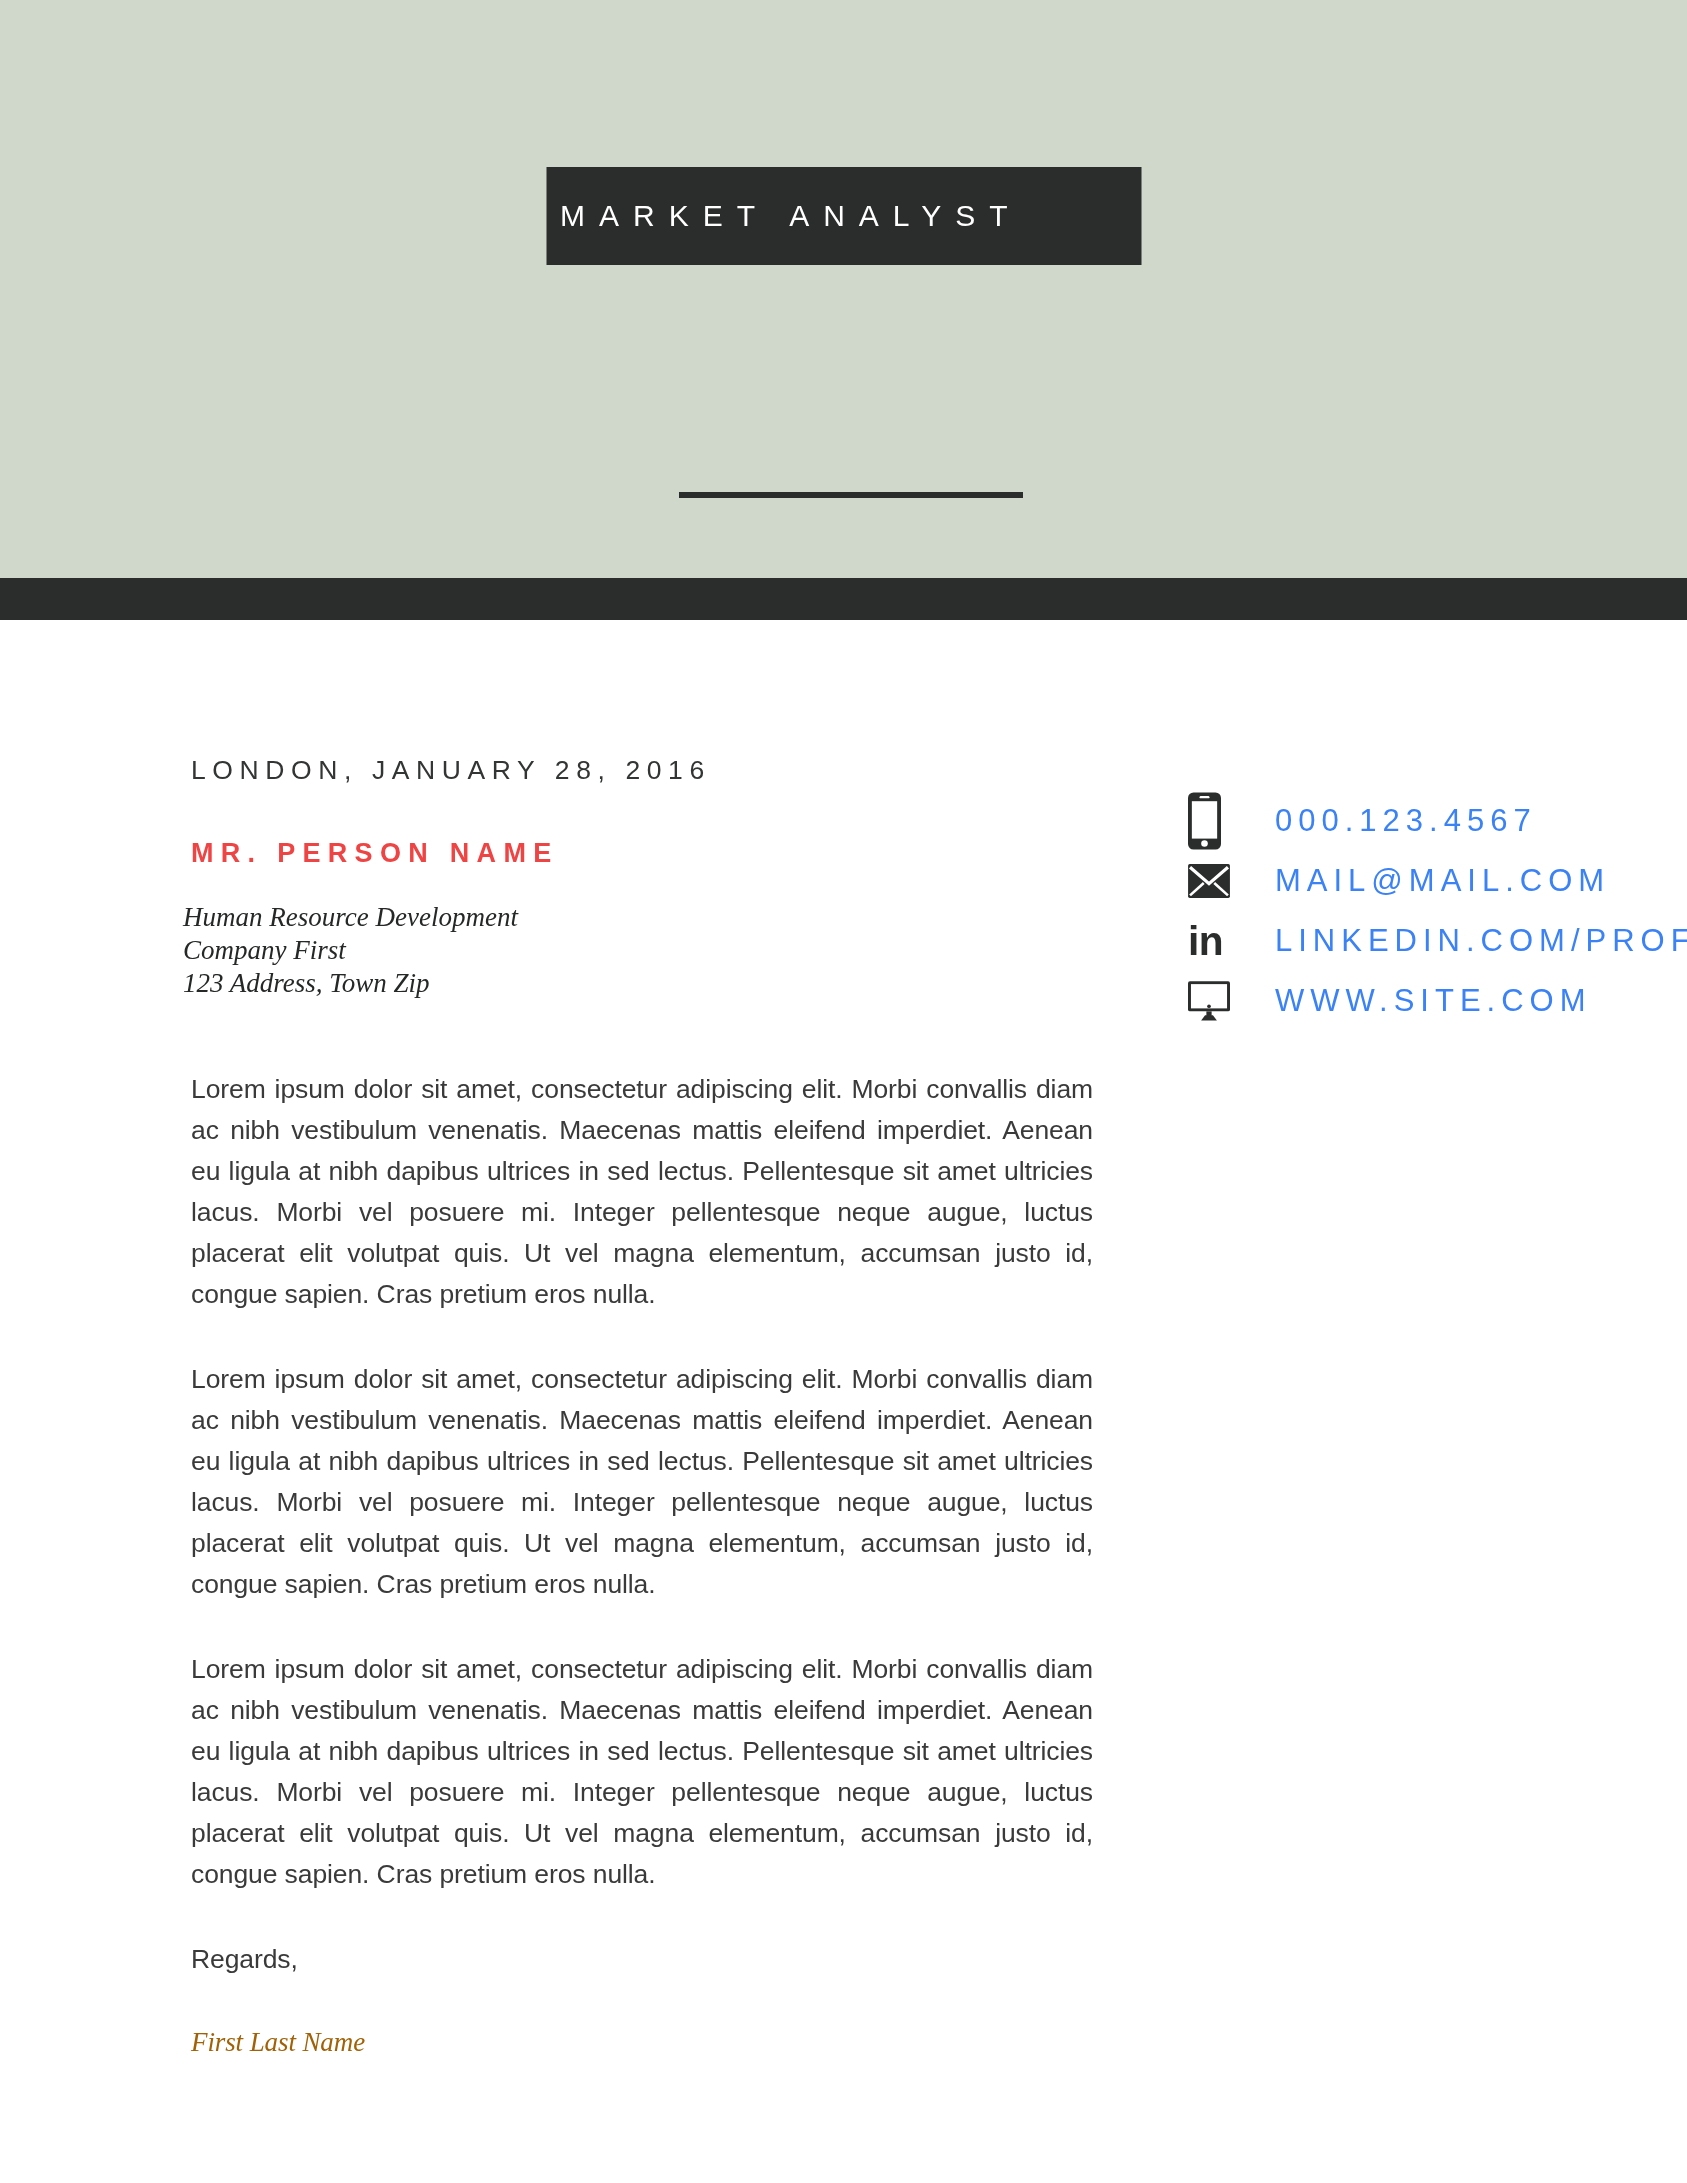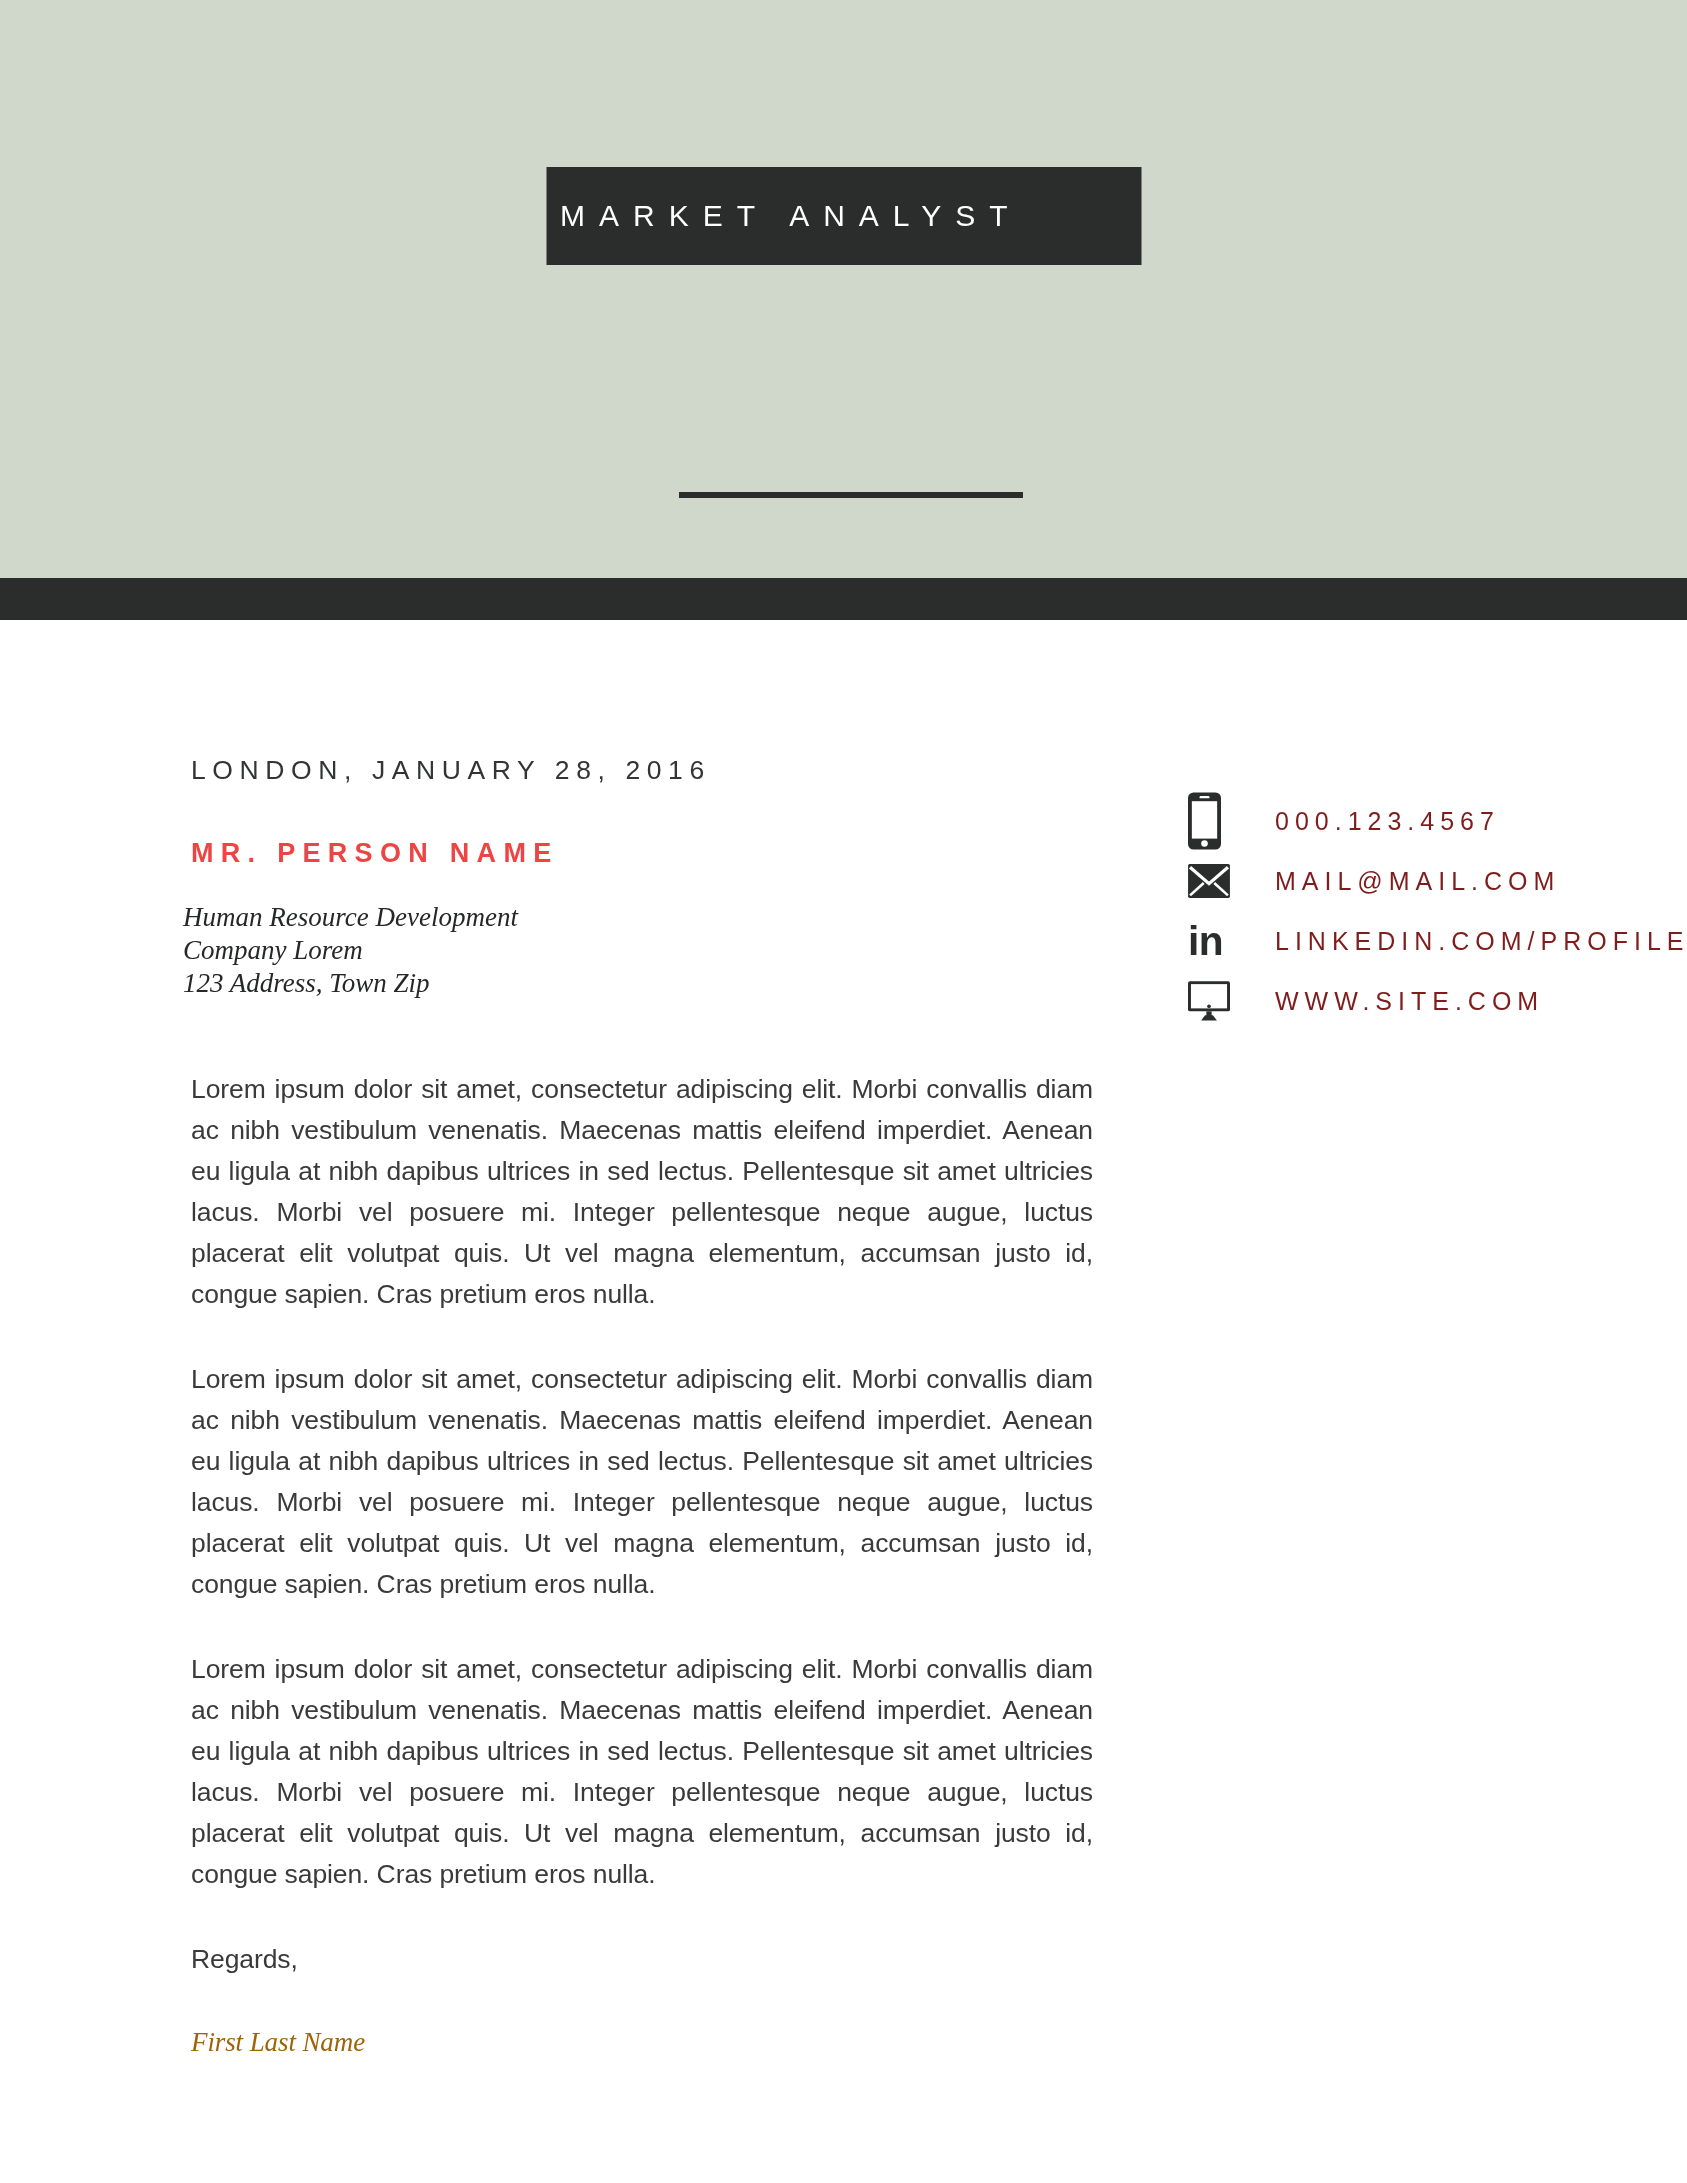--- a/index.html
+++ b/index.html
@@ -120,44 +120,44 @@
     display: flex;
     align-items: center;
     height: 60px;
   }
   .contact-icon-cell {
     width: 87px;
     display: flex;
     align-items: flex-start;
   }
   .contact-value {
-    font-size: 25px;
+    font-size: 31px;
     letter-spacing: 6px;
-    color: #7f1d1d;
+    color: #3b82f6;
     white-space: nowrap;
   }
   .icon-dark { fill: #2b2d2c; }
 </style>
 </head>
 <body>
 
 <div class="page">
 
   <div class="band"></div>
   <div class="role-badge">
     <span>MARKET ANALYST</span>
   </div>
   <div class="name-rule"></div>
   <div class="divider-bar"></div>
 
   <div class="dateline">LONDON, JANUARY 28, 2016</div>
   <div class="recipient">MR. PERSON NAME</div>
   <div class="address">
     <div>Human Resource Development</div>
-    <div>Company Lorem</div>
+    <div>Company First</div>
     <div>123 Address, Town Zip</div>
   </div>
 
   <div class="letter-body">
     <p class="para">Lorem ipsum dolor sit amet, consectetur adipiscing elit. Morbi convallis diam ac nibh vestibulum venenatis. Maecenas mattis eleifend imperdiet. Aenean eu ligula at nibh dapibus ultrices in sed lectus. Pellentesque sit amet ultricies lacus. Morbi vel posuere mi. Integer pellentesque neque augue, luctus placerat elit volutpat quis. Ut vel magna elementum, accumsan justo id, congue sapien. Cras pretium eros nulla.</p>
     <p class="para">Lorem ipsum dolor sit amet, consectetur adipiscing elit. Morbi convallis diam ac nibh vestibulum venenatis. Maecenas mattis eleifend imperdiet. Aenean eu ligula at nibh dapibus ultrices in sed lectus. Pellentesque sit amet ultricies lacus. Morbi vel posuere mi. Integer pellentesque neque augue, luctus placerat elit volutpat quis. Ut vel magna elementum, accumsan justo id, congue sapien. Cras pretium eros nulla.</p>
     <p class="para">Lorem ipsum dolor sit amet, consectetur adipiscing elit. Morbi convallis diam ac nibh vestibulum venenatis. Maecenas mattis eleifend imperdiet. Aenean eu ligula at nibh dapibus ultrices in sed lectus. Pellentesque sit amet ultricies lacus. Morbi vel posuere mi. Integer pellentesque neque augue, luctus placerat elit volutpat quis. Ut vel magna elementum, accumsan justo id, congue sapien. Cras pretium eros nulla.</p>
     <p class="closing">Regards,</p>
     <p class="signature">First Last Name</p>
   </div>

